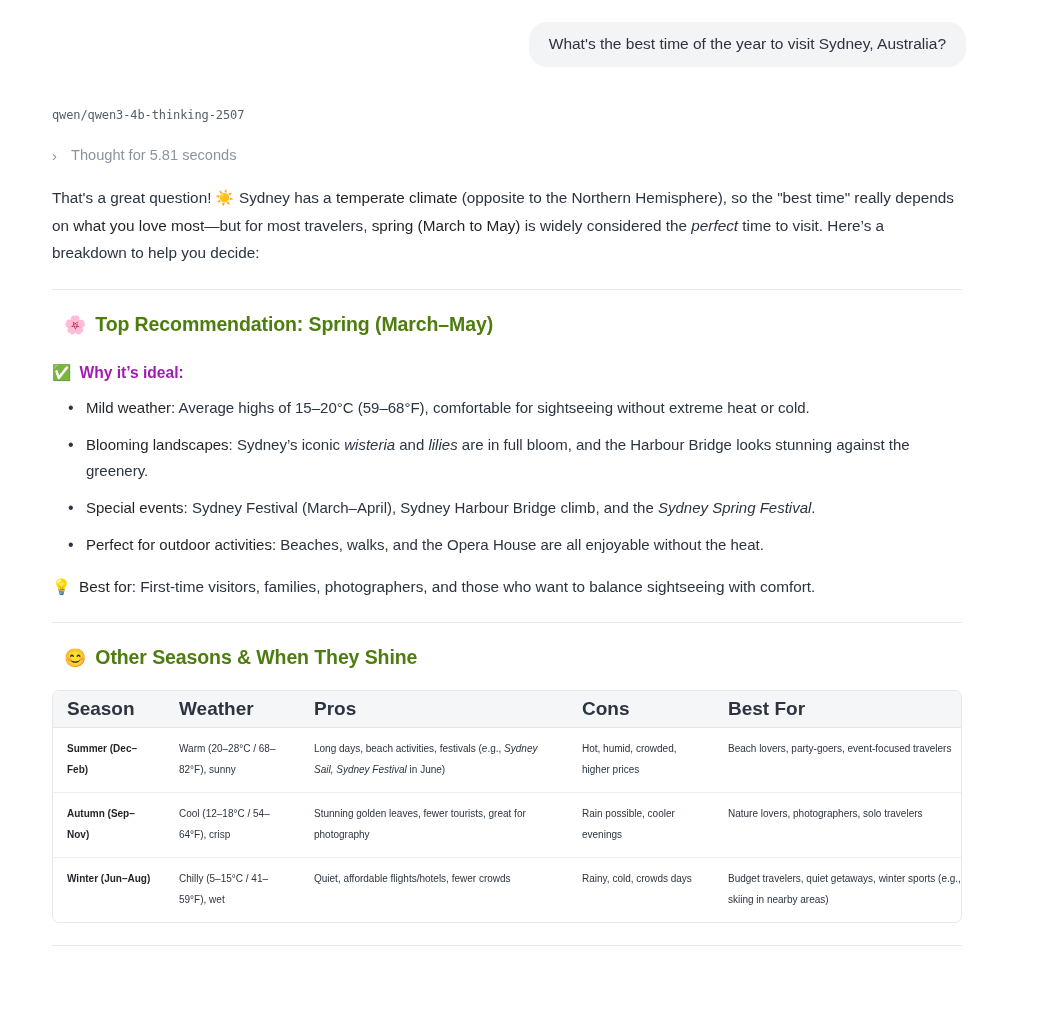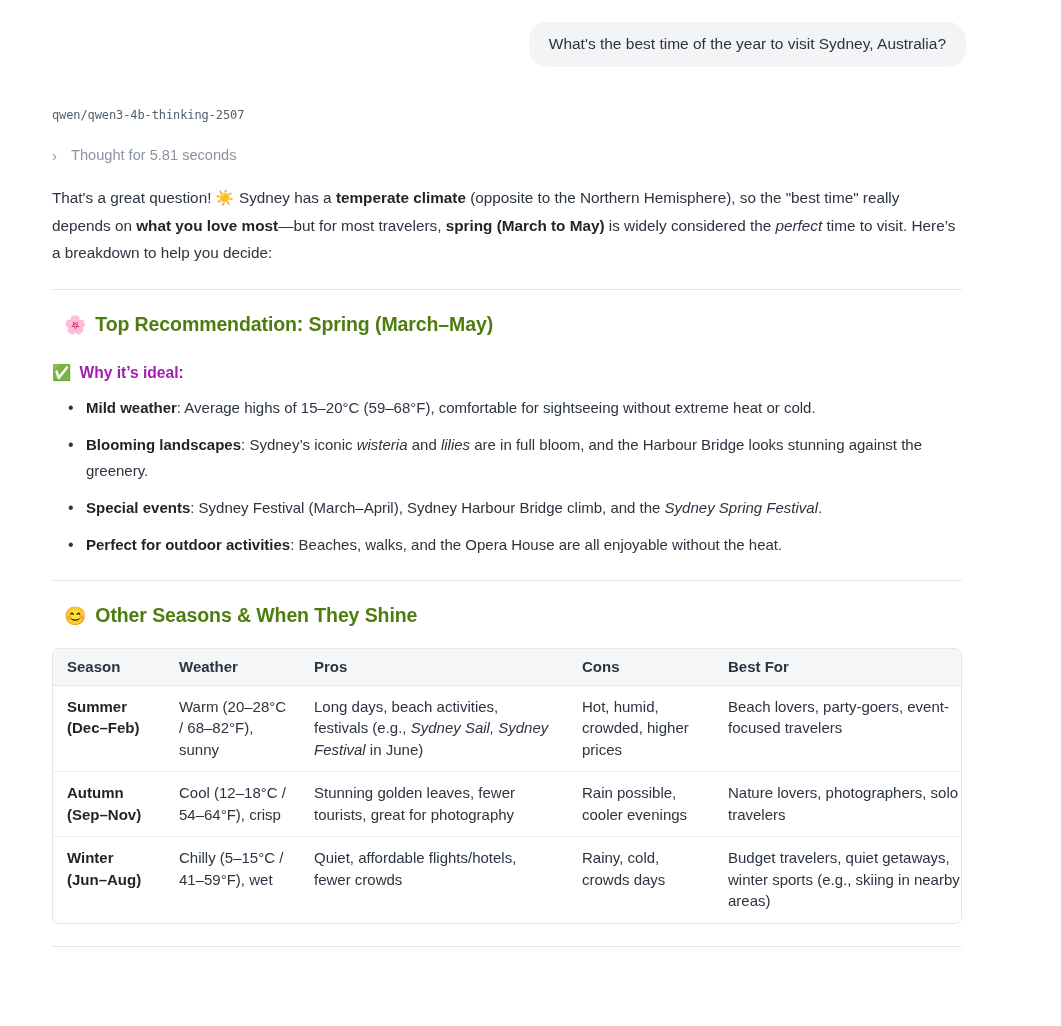--- a/index.html
+++ b/index.html
@@ -124,21 +124,21 @@
     font-size: 16px;
   }
 
   .best-for {
     margin-top: 16px;
     font-size: 15.3px;
     line-height: 26px;
   }
   .best-for .emoji { margin-right: 8px; }
 
-  b, strong { font-weight: 700; color: #1f2328; }
+  b, strong { font-weight: 400; color: #1f2328; }
   i, em { font-style: italic; }
 
   
   .table-wrap {
     margin-top: 18px;
     border: 1px solid #e4e6e9;
     border-radius: 7px;
     overflow: hidden;
   }
   table.seasons {
@@ -147,30 +147,30 @@
     table-layout: fixed;
     font-size: 13.3px;
   }
   table.seasons th {
     background: #f5f6f7;
     text-align: left;
     font-weight: 700;
     color: #2b3440;
     padding: 9px 12px 9px 14px;
     border-bottom: 1px solid #e4e6e9;
-    font-size: 15px;
+    font-size: 19px;
     line-height: 18px;
   }
   table.seasons td {
     padding: 10px 12px 11px 14px;
     vertical-align: top;
     border-bottom: 1px solid #eceef0;
     color: #2b3440;
     line-height: 21.5px;
-    font-size: 15px;
+    font-size: 10px;
   }
   table.seasons tr:last-child td { border-bottom: 0; }
   table.seasons td.season-cell { font-weight: 700; color: #1f2328; }
 
   .col-season  { width: 112px; }
   .col-weather { width: 135px; }
   .col-pros    { width: 268px; }
   .col-cons    { width: 146px; }
   .col-bestfor { width: 262px; }
 </style>
@@ -200,20 +200,21 @@
 
     <div class="sub-head"><span class="emoji">✅</span><span>Why it’s ideal:</span></div>
 
     <ul class="bullets">
       <li><b>Mild weather</b><span>: Average highs of 15–20°C (59–68°F), comfortable for sightseeing without extreme heat or cold.</span></li>
       <li><b>Blooming landscapes</b><span>: Sydney’s iconic </span><i>wisteria</i><span> and </span><i>lilies</i><span> are in full bloom, and the Harbour Bridge looks stunning against the greenery.</span></li>
       <li><b>Special events</b><span>: Sydney Festival (March–April), Sydney Harbour Bridge climb, and the </span><i>Sydney Spring Festival</i><span>.</span></li>
       <li><b>Perfect for outdoor activities</b><span>: Beaches, walks, and the Opera House are all enjoyable without the heat.</span></li>
     </ul>
 
+    <div class="best-for"><span class="emoji">💡</span><b>Best for</b><span>: First-time visitors, families, photographers, and those who want to balance sightseeing with comfort.</span></div>
 
     <hr class="sep">
 
     <h2 class="section"><span class="emoji">😊</span><span>Other Seasons &amp; When They Shine</span></h2>
 
     <div class="table-wrap">
       <table class="seasons">
         <colgroup>
           <col class="col-season">
             <col class="col-weather">

